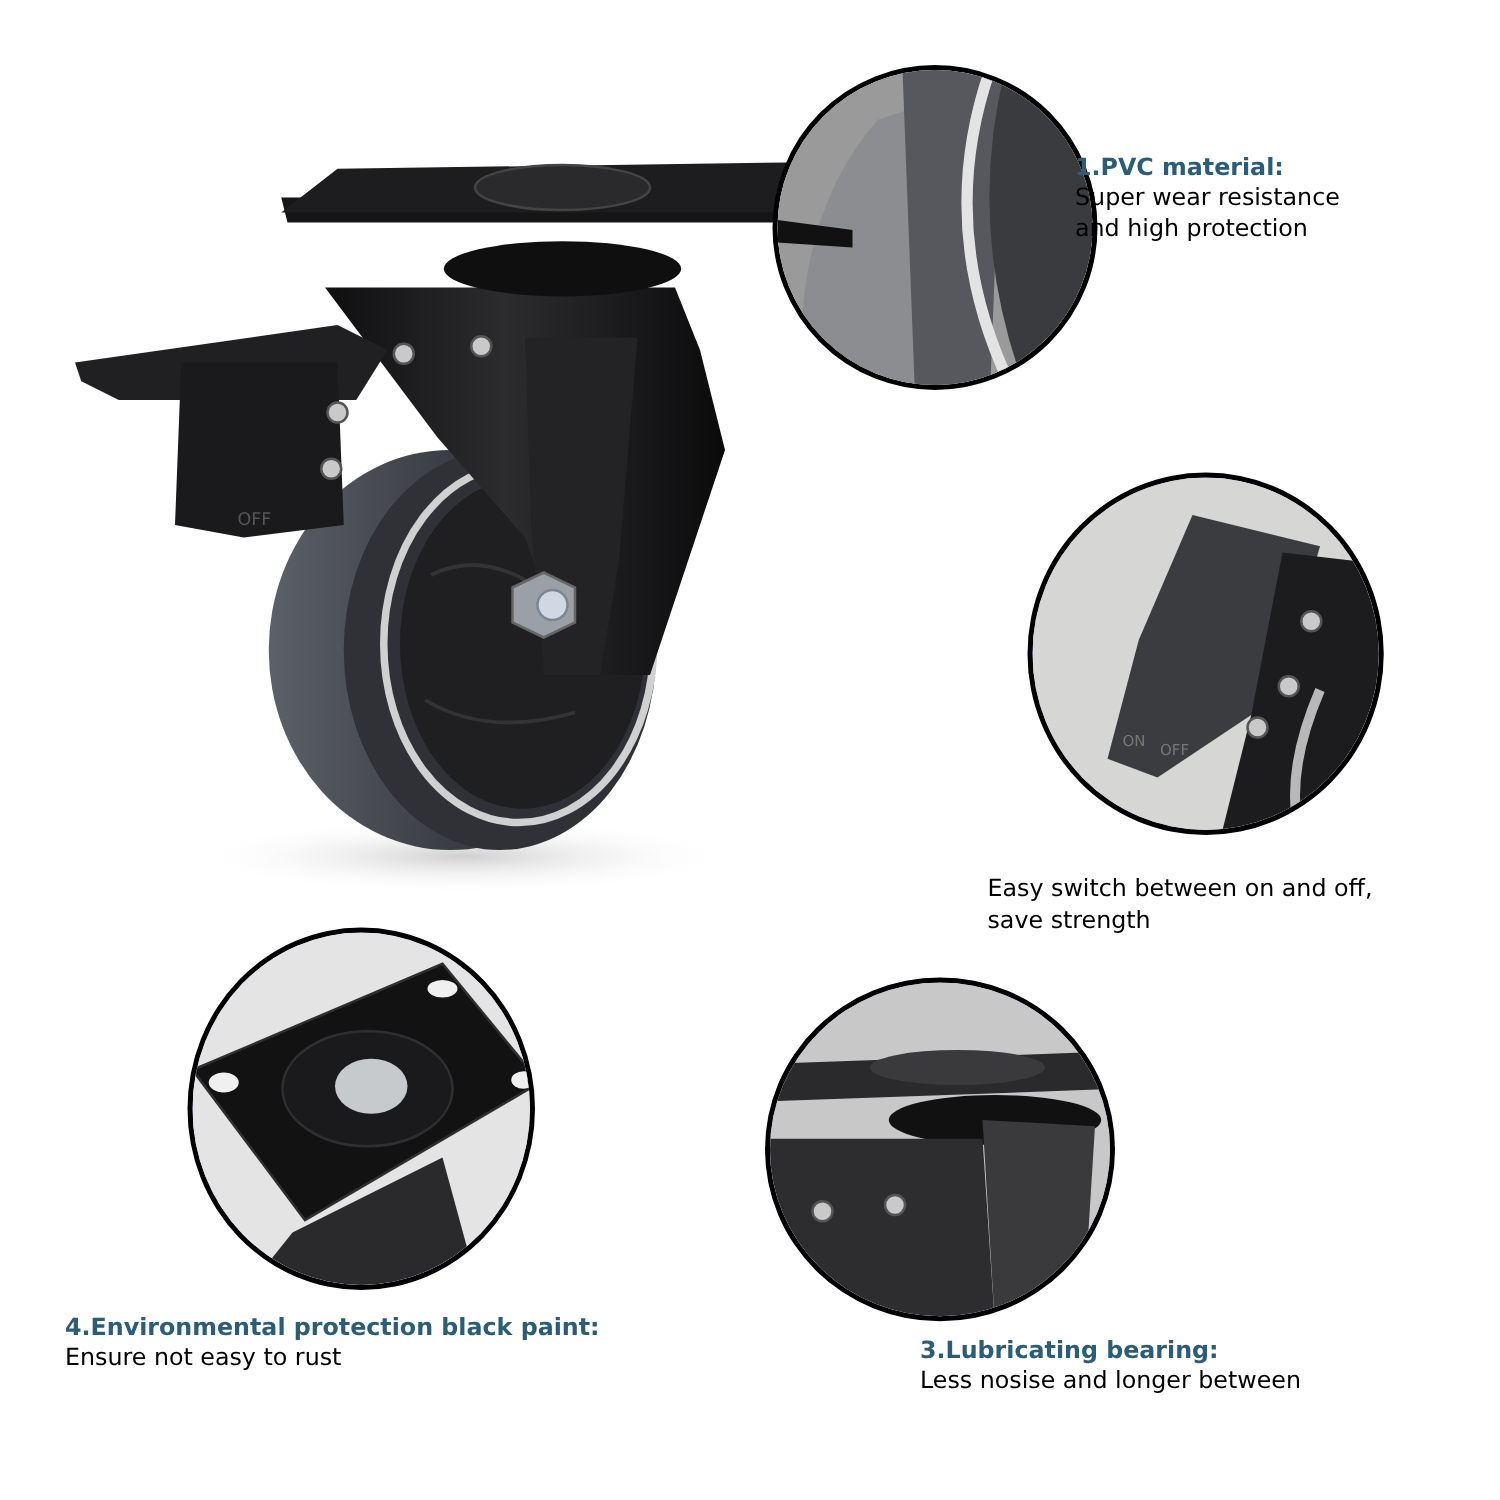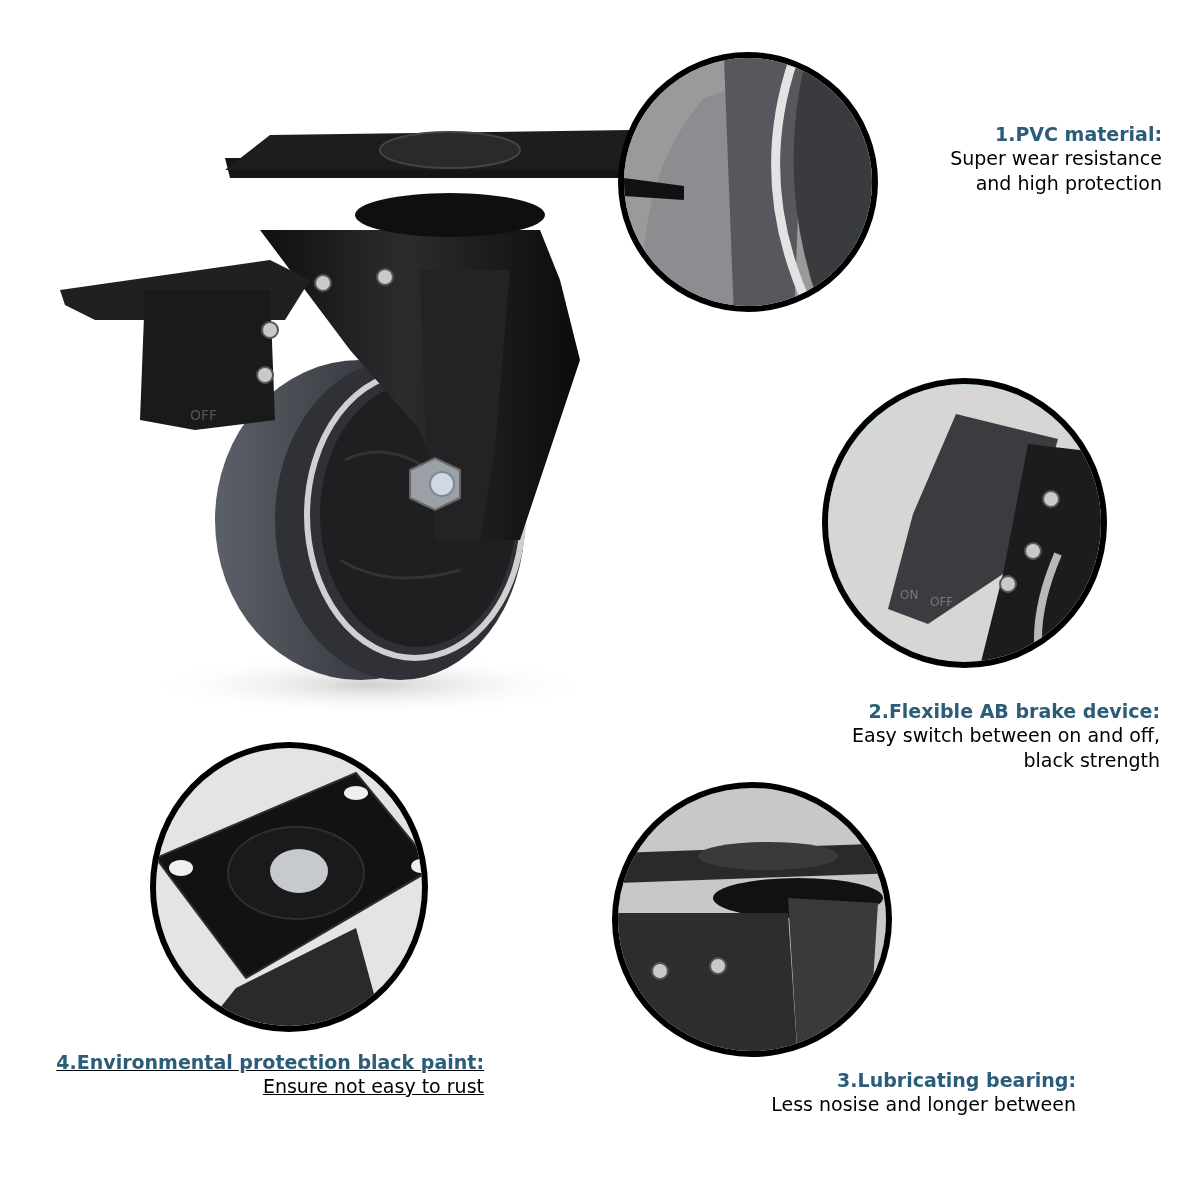--- a/index.html
+++ b/index.html
@@ -1,21 +1,21 @@
 <!DOCTYPE html>
 <html><head>
 <meta charset="utf-8">
 <style>
   html, body { margin:0; padding:0; background:#ffffff; }
   body { width:1200px; height:1200px; position:relative; overflow:hidden; font-family:"DejaVu Sans", sans-serif; }
   .abs { position:absolute; }
   .feature-title { color:#2b5d78; font-weight:bold; font-size:19px; line-height:24px; }
   .feature-desc { color:#000000; font-size:19px; line-height:25px; }
-  .right { text-align:right; }
-  .circle { position:absolute; border-radius:50%; overflow:hidden; border:6px solid #000000; background:#0f766e; box-sizing:border-box; }
+  .right { }
+  .circle { position:absolute; border-radius:50%; overflow:hidden; border:4px solid #000000; background:#c4b5fd; box-sizing:border-box; }
 </style>
 </head>
 <body>
 
 <div class="abs" style="left:40px;top:120px;width:680px;height:600px;">
   <svg width="680" height="600" viewBox="0 0 680 600">
     <defs>
       <radialGradient id="shadow" cx="50%" cy="50%" r="50%">
         <stop offset="0%" stop-color="#cfcfcf"></stop>
         <stop offset="100%" stop-color="#ffffff" stop-opacity="0"></stop>
@@ -92,23 +92,22 @@
       <circle cx="223" cy="115" r="8"></circle>
       <circle cx="205" cy="167" r="8"></circle>
       <circle cx="180" cy="200" r="8"></circle>
     </g>
     <text x="72" y="215" font-family="DejaVu Sans, sans-serif" font-size="12" fill="#777">ON</text>
     <text x="102" y="222" font-family="DejaVu Sans, sans-serif" font-size="12" fill="#777">OFF</text>
   </svg>
 </div>
 
 <div class="abs right" style="left:790px;top:699px;width:370px;">
-  <div class="feature-title">2.Flexible AB brake device:</div>
   <div class="feature-desc">Easy switch between on and off,</div>
-  <div class="feature-desc">black strength</div>
+  <div class="feature-desc">save strength</div>
 </div>
 
 <div class="circle" style="left:612px;top:782px;width:280px;height:275px;">
   <svg width="280" height="275" viewBox="0 0 280 275">
     <rect width="280" height="275" fill="#c8c8c8"></rect>
     <polygon points="0,65 280,55 280,85 0,95" fill="#2a2a2c"></polygon>
     <ellipse cx="150" cy="68" rx="70" ry="14" fill="#3a3a3d"></ellipse>
     <ellipse cx="180" cy="110" rx="85" ry="20" fill="#111"></ellipse>
     <path d="M0 125 L170 125 L180 275 L0 275 Z" fill="#2d2d30"></path>
     <path d="M170 110 L260 115 L250 275 L180 275 Z" fill="#3a3a3d"></path>
@@ -130,16 +129,16 @@
     <polygon points="0,110 200,25 278,120 90,230" fill="#121213" stroke="#2e2e30" stroke-width="2"></polygon>
     <ellipse cx="140" cy="125" rx="68" ry="46" fill="#1a1a1c" stroke="#2f2f31" stroke-width="2"></ellipse>
     <ellipse cx="143" cy="123" rx="29" ry="22" fill="#c7cacd"></ellipse>
     <ellipse cx="200" cy="45" rx="12" ry="7" fill="#f0f0f0"></ellipse>
     <ellipse cx="25" cy="120" rx="12" ry="8" fill="#f0f0f0"></ellipse>
     <ellipse cx="265" cy="118" rx="10" ry="7" fill="#f0f0f0"></ellipse>
     <path d="M80 240 L200 180 L230 290 L40 290 Z" fill="#2a2a2d"></path>
   </svg>
 </div>
 
-<div class="abs right" style="left:26px;top:1050px;width:458px;text-decoration:underline;">
+<div class="abs right" style="left:52px;top:1050px;width:458px;">
   <div class="feature-title">4.Environmental protection black paint:</div>
   <div class="feature-desc">Ensure  not easy to rust</div>
 </div>
 
 </body></html>

